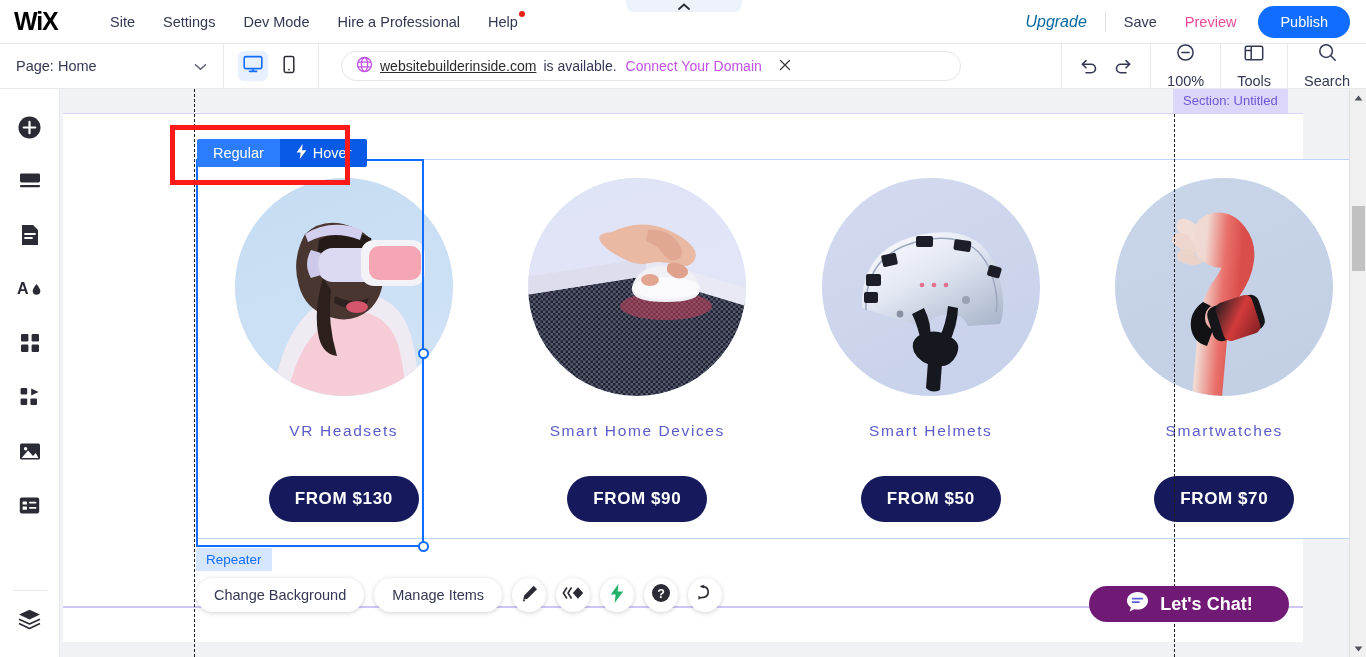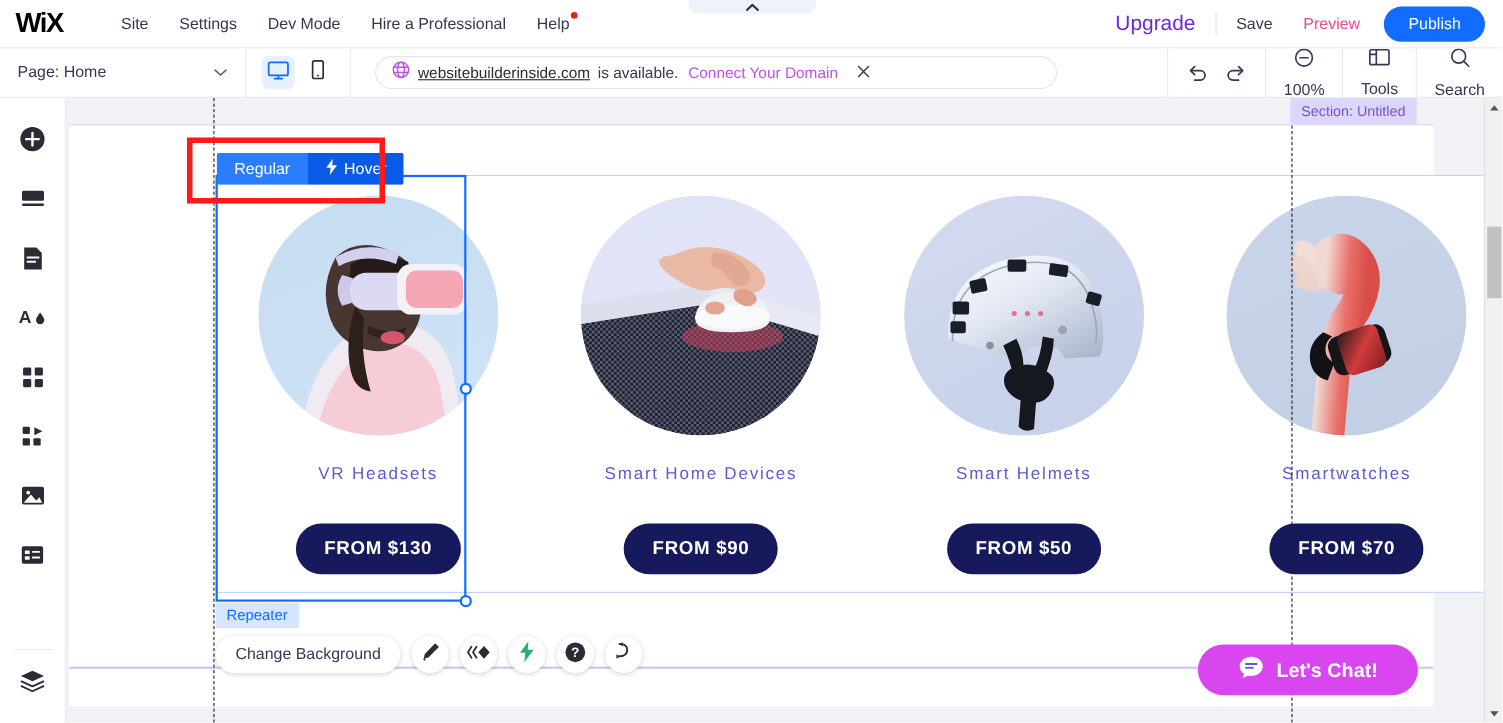--- a/index.html
+++ b/index.html
@@ -30,21 +30,21 @@
   }
   .help-dot {
     position: absolute; top: 3px; right: 7px;
     width: 6px; height: 6px; border-radius: 50%; background: #e62214;
   }
   .top-right {
     margin-left: auto; display: flex; align-items: center; gap: 0px;
     margin-right: 16px;
   }
   .top-upgrade {
-    font-size: 19px; color: #6d28d9; padding: 6px 14px; cursor: pointer;
+    font-size: 16px; color: #0369a1; padding: 6px 14px; cursor: pointer; font-style: italic;
   }
   .top-divider { width: 1px; height: 20px; background: #dfe1e6; margin: 0 4px; }
   .top-save { font-size: 14.5px; color: #333853; padding: 6px 14px; cursor: pointer; }
   .top-preview { font-size: 14.5px; color: #ec4899; padding: 6px 14px; cursor: pointer; }
   .publish-btn {
     background: #116dff; color: #fff; font-size: 14.5px;
     border-radius: 20px; padding: 8px 22px; margin-left: 8px;
     cursor: pointer; border: none; font-family: inherit;
   }
   .collapse-tab {
@@ -217,22 +217,22 @@
     box-shadow: 0 1px 5px rgba(0,0,0,.18);
   }
   .ct-circle {
     background: #fff; width: 34px; height: 34px; border-radius: 50%;
     display: flex; align-items: center; justify-content: center;
     cursor: pointer; box-shadow: 0 1px 5px rgba(0,0,0,.18);
   }
 
   
   .chat-btn {
-    position: absolute; left: 1029px; top: 497px; width: 200px; height: 46px;
-    background: #d946ef; border-radius: 24px; color: #fff;
+    position: absolute; left: 1029px; top: 497px; width: 200px; height: 36px;
+    background: #701a75; border-radius: 24px; color: #fff;
     display: flex; align-items: center; justify-content: center; gap: 10px;
     font-size: 18px; font-weight: 700; cursor: pointer; z-index: 18;
   }
 
   
   .scrollbar {
     position: absolute; right: 0; top: 89px; width: 17px; height: 568px;
     background: #f0f0f0; border-left: 1px solid #e0e0e0; z-index: 50;
   }
   .sb-arrow {
@@ -654,20 +654,21 @@
         </span>
         <span>Hover</span>
       </div>
     </div>
     <div class="red-highlight"></div>
 
     <div class="repeater-label">Repeater</div>
 
     <div class="comp-toolbar">
       <div class="ct-pill">Change Background</div>
+      <div class="ct-pill">Manage Items</div>
 
       <div class="ct-circle">
         <span>
           <svg width="19" height="19" viewBox="0 0 19 19">
             <path d="M13.6 1.8 L17 5.2 L7.4 14.8 L3.2 15.8 L4.2 11.6 z" fill="#2b2b35"></path>
             <path d="M3.2 15.8 L4.6 17.2" stroke="#2b2b35" stroke-width="1.5"></path>
           </svg>
         </span>
       </div>
       <div class="ct-circle">

